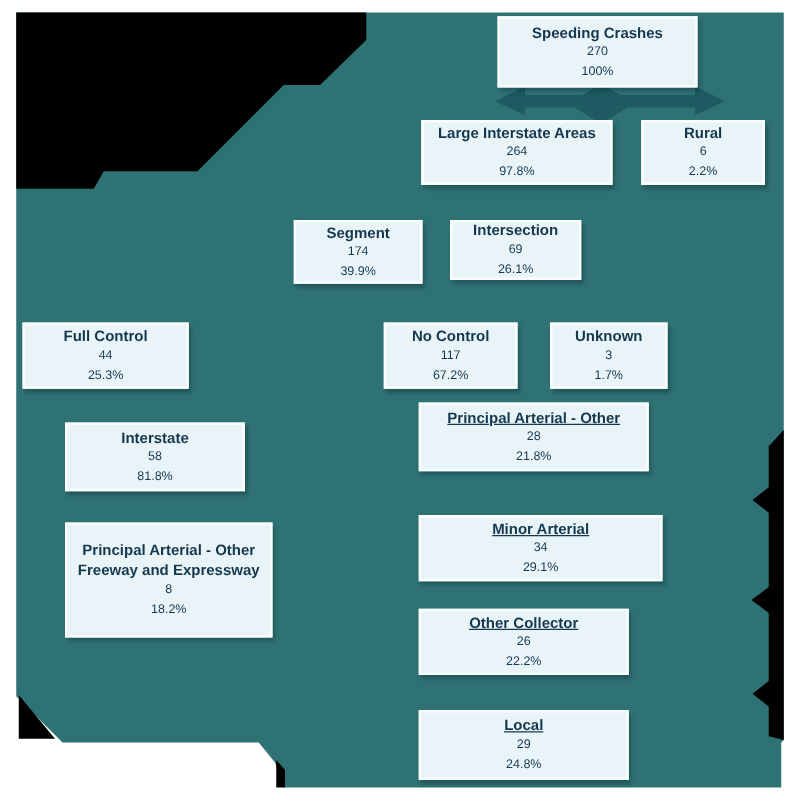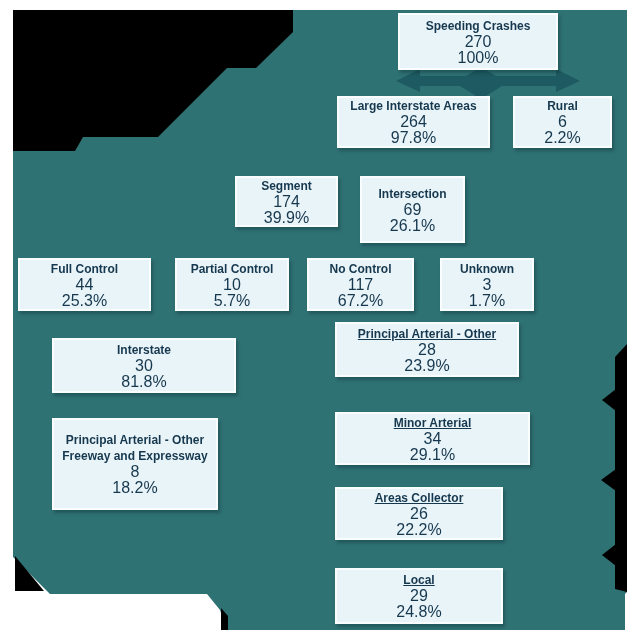--- a/index.html
+++ b/index.html
@@ -14,21 +14,21 @@
     display:flex;flex-direction:column;justify-content:center;align-items:center;
     background:var(--box_fill,#e9f4f9);
     border:2px solid var(--box_border,#fafdfe);
     box-shadow:2px 3px 3px rgba(10,40,45,0.35);
     box-sizing:border-box;
     text-align:center;
     color:var(--text,#16384e);
   }
   .nlabel{font-weight:bold;font-size:12px;line-height:16px;padding:0 3px;}
   .nlabel.u{text-decoration:underline;}
-  .nval{font-size:16px;line-height:16px;}
+  .nval{font-size:10px;line-height:16px;}
 </style>
 </head>
 <body>
 
 <div class="stage">
 
   <svg class="bg-svg" viewBox="0 0 638 638">
 
     <polygon fill="#2f7274" points="13,10 627,10 627,592 625,594 625,630 227,630 220,610 207,594 50,594 13,557"></polygon>
 
@@ -62,71 +62,66 @@
     <span class="nlabel">Rural</span>
     <span class="nval">6</span>
     <span class="nval">2.2%</span>
   </div>
 
   <div class="node" style="left:235px;top:176px;width:103px;height:51px">
     <span class="nlabel">Segment</span>
     <span class="nval">174</span>
     <span class="nval">39.9%</span>
   </div>
-  <div class="node" style="left:360px;top:176px;width:105px;height:67px">
+  <div class="node" style="left:360px;top:176px;width:105px;height:48px">
     <span class="nlabel">Intersection</span>
     <span class="nval">69</span>
     <span class="nval">26.1%</span>
   </div>
 
   <div class="node" style="left:18px;top:258px;width:133px;height:53px">
     <span class="nlabel">Full Control</span>
     <span class="nval">44</span>
     <span class="nval">25.3%</span>
-  </div>
-  <div class="node" style="left:175px;top:258px;width:114px;height:53px">
-    <span class="nlabel">Partial Control</span>
-    <span class="nval">10</span>
-    <span class="nval">5.7%</span>
   </div>
   <div class="node" style="left:307px;top:258px;width:107px;height:53px">
     <span class="nlabel">No Control</span>
     <span class="nval">117</span>
     <span class="nval">67.2%</span>
   </div>
   <div class="node" style="left:440px;top:258px;width:94px;height:53px">
     <span class="nlabel">Unknown</span>
     <span class="nval">3</span>
     <span class="nval">1.7%</span>
   </div>
 
-  <div class="node" style="left:52px;top:338px;width:184px;height:55px">
+  <div class="node" style="left:52px;top:338px;width:144px;height:55px">
     <span class="nlabel">Interstate</span>
-    <span class="nval">30</span>
+    <span class="nval">58</span>
     <span class="nval">81.8%</span>
   </div>
   <div class="node" style="left:335px;top:322px;width:184px;height:55px">
     <span class="nlabel u">Principal Arterial - Other</span>
     <span class="nval">28</span>
-    <span class="nval">23.9%</span>
+    <span class="nval">21.8%</span>
   </div>
 
   <div class="node" style="left:52px;top:418px;width:166px;height:92px">
     <span class="nlabel">Principal Arterial - Other Freeway and Expressway</span>
     <span class="nval">8</span>
     <span class="nval">18.2%</span>
   </div>
   <div class="node" style="left:335px;top:412px;width:195px;height:53px">
     <span class="nlabel u">Minor Arterial</span>
     <span class="nval">34</span>
     <span class="nval">29.1%</span>
   </div>
 
   <div class="node" style="left:335px;top:487px;width:168px;height:53px">
-    <span class="nlabel u">Areas Collector</span>
+    <span class="nlabel u">Other Collector</span>
     <span class="nval">26</span>
     <span class="nval">22.2%</span>
   </div>
 
   <div class="node" style="left:335px;top:568px;width:168px;height:56px">
     <span class="nlabel u">Local</span>
     <span class="nval">29</span>
     <span class="nval">24.8%</span>
   </div>
 

